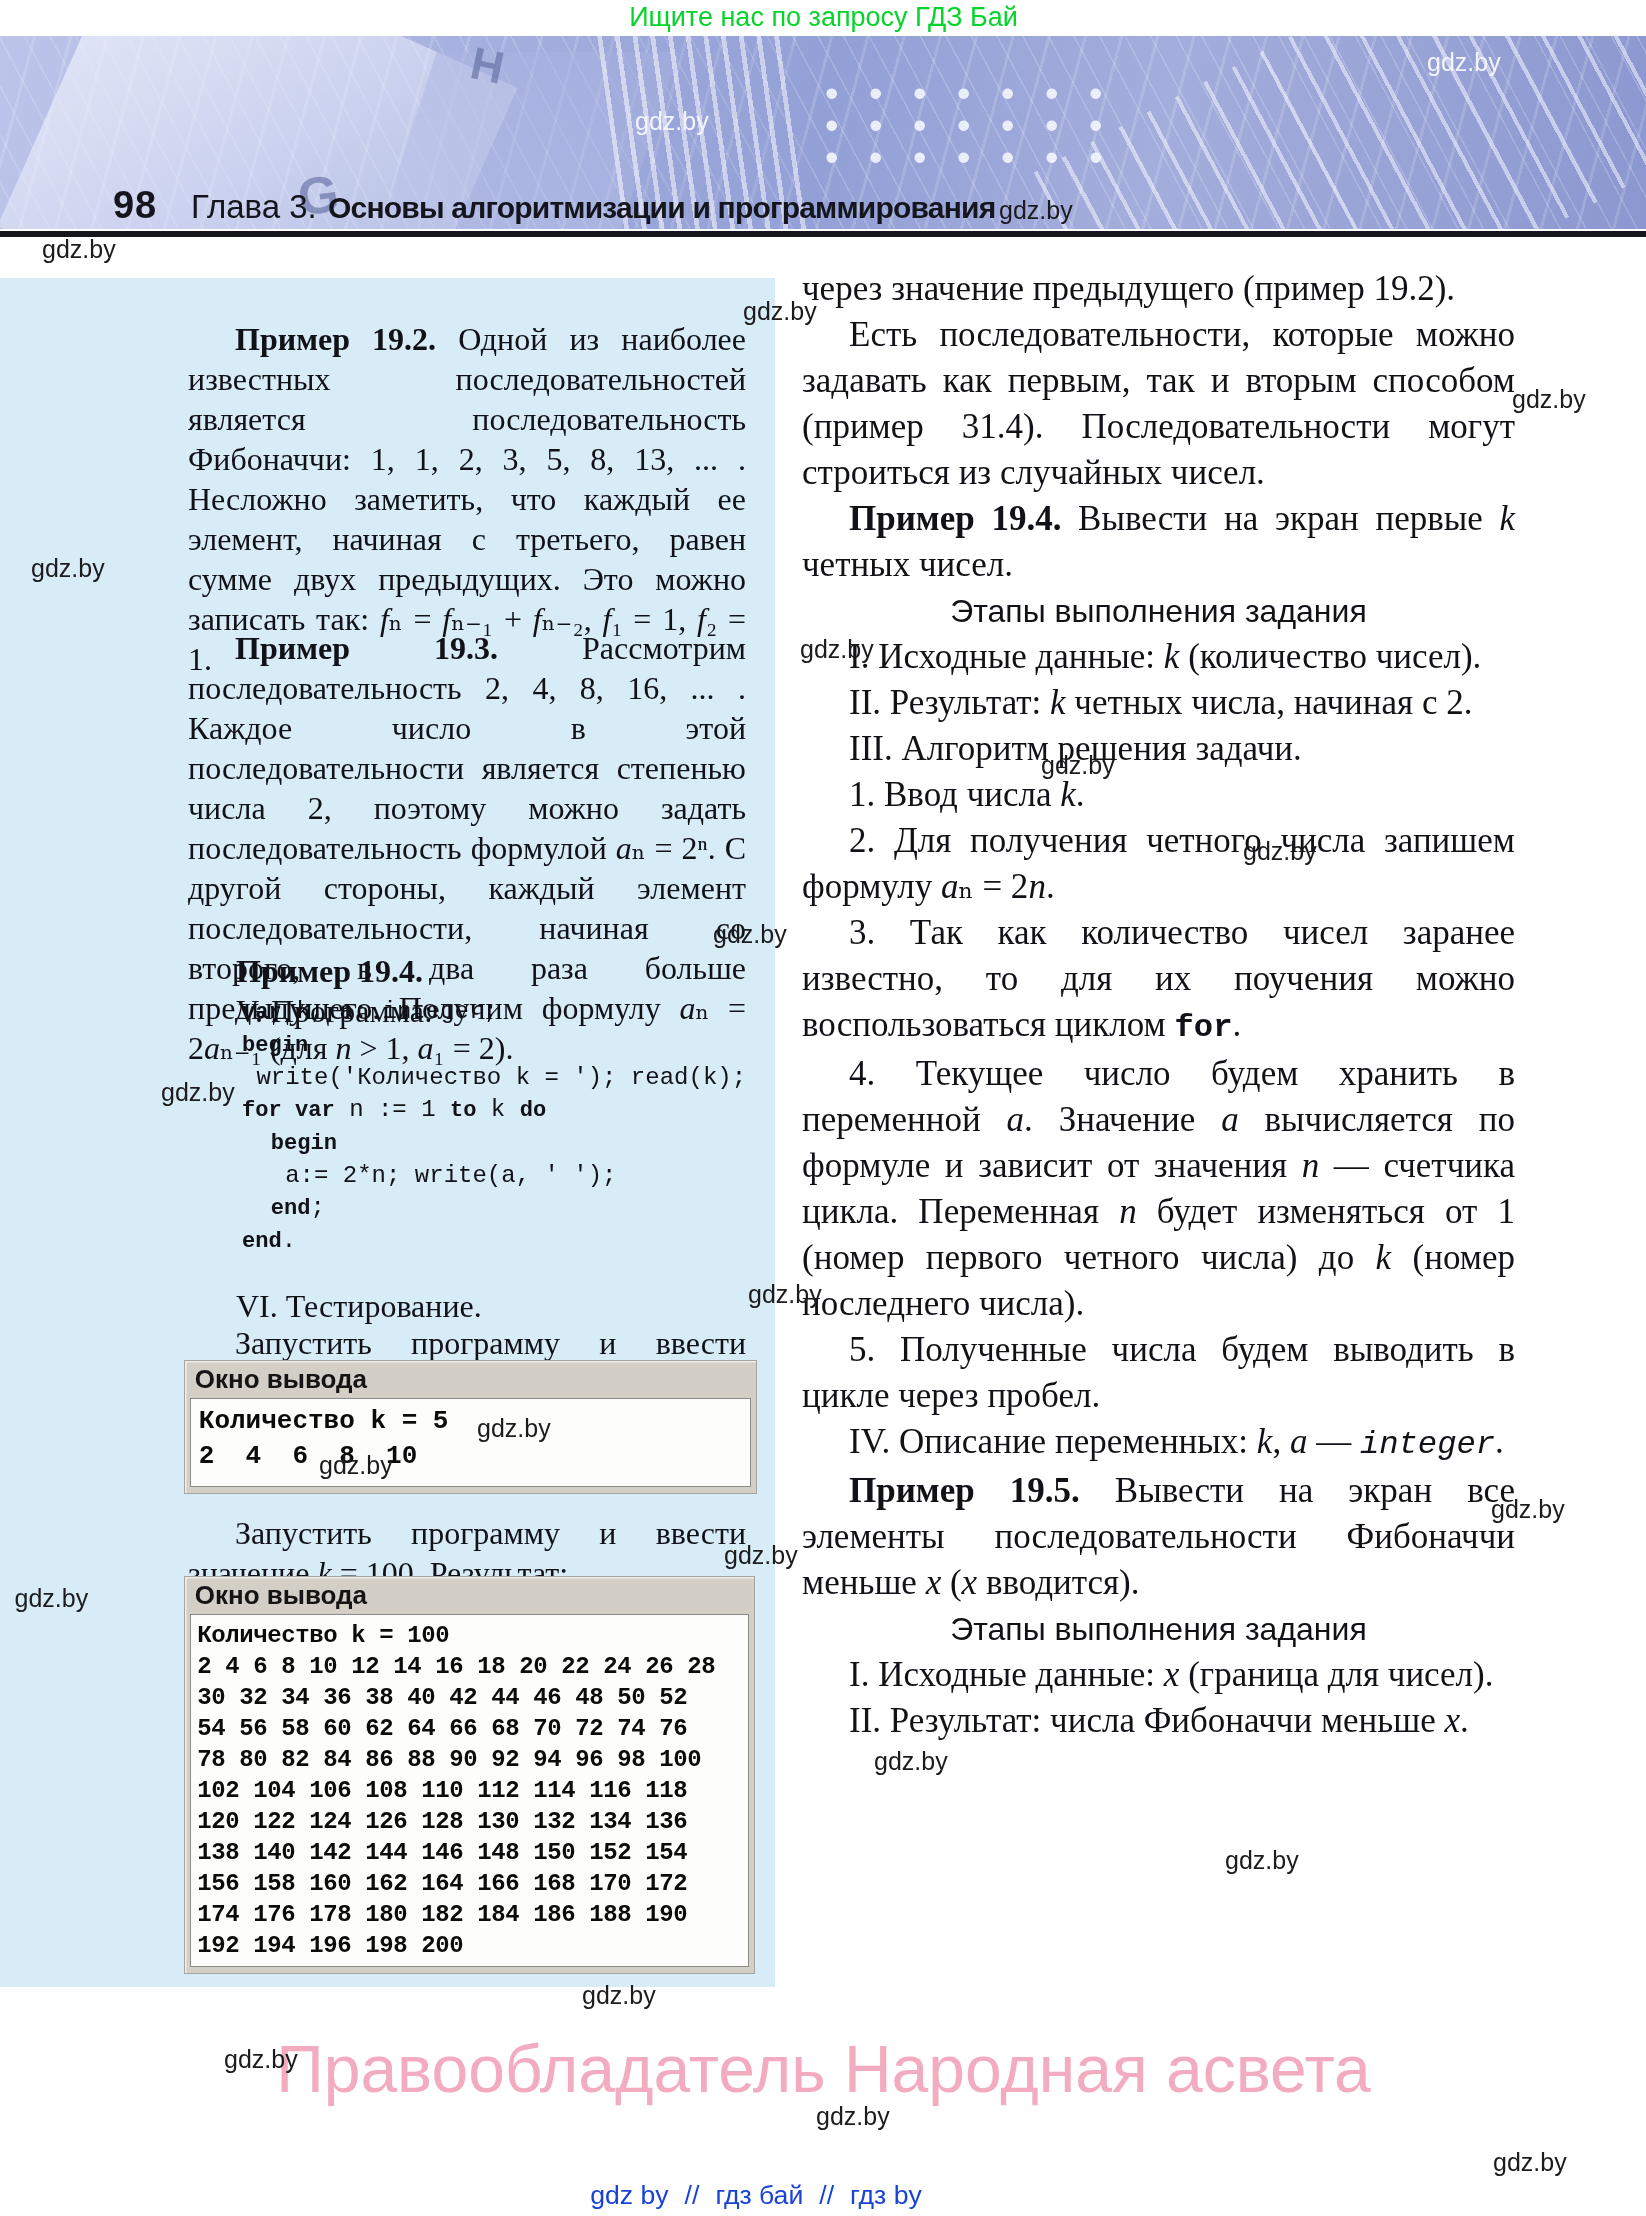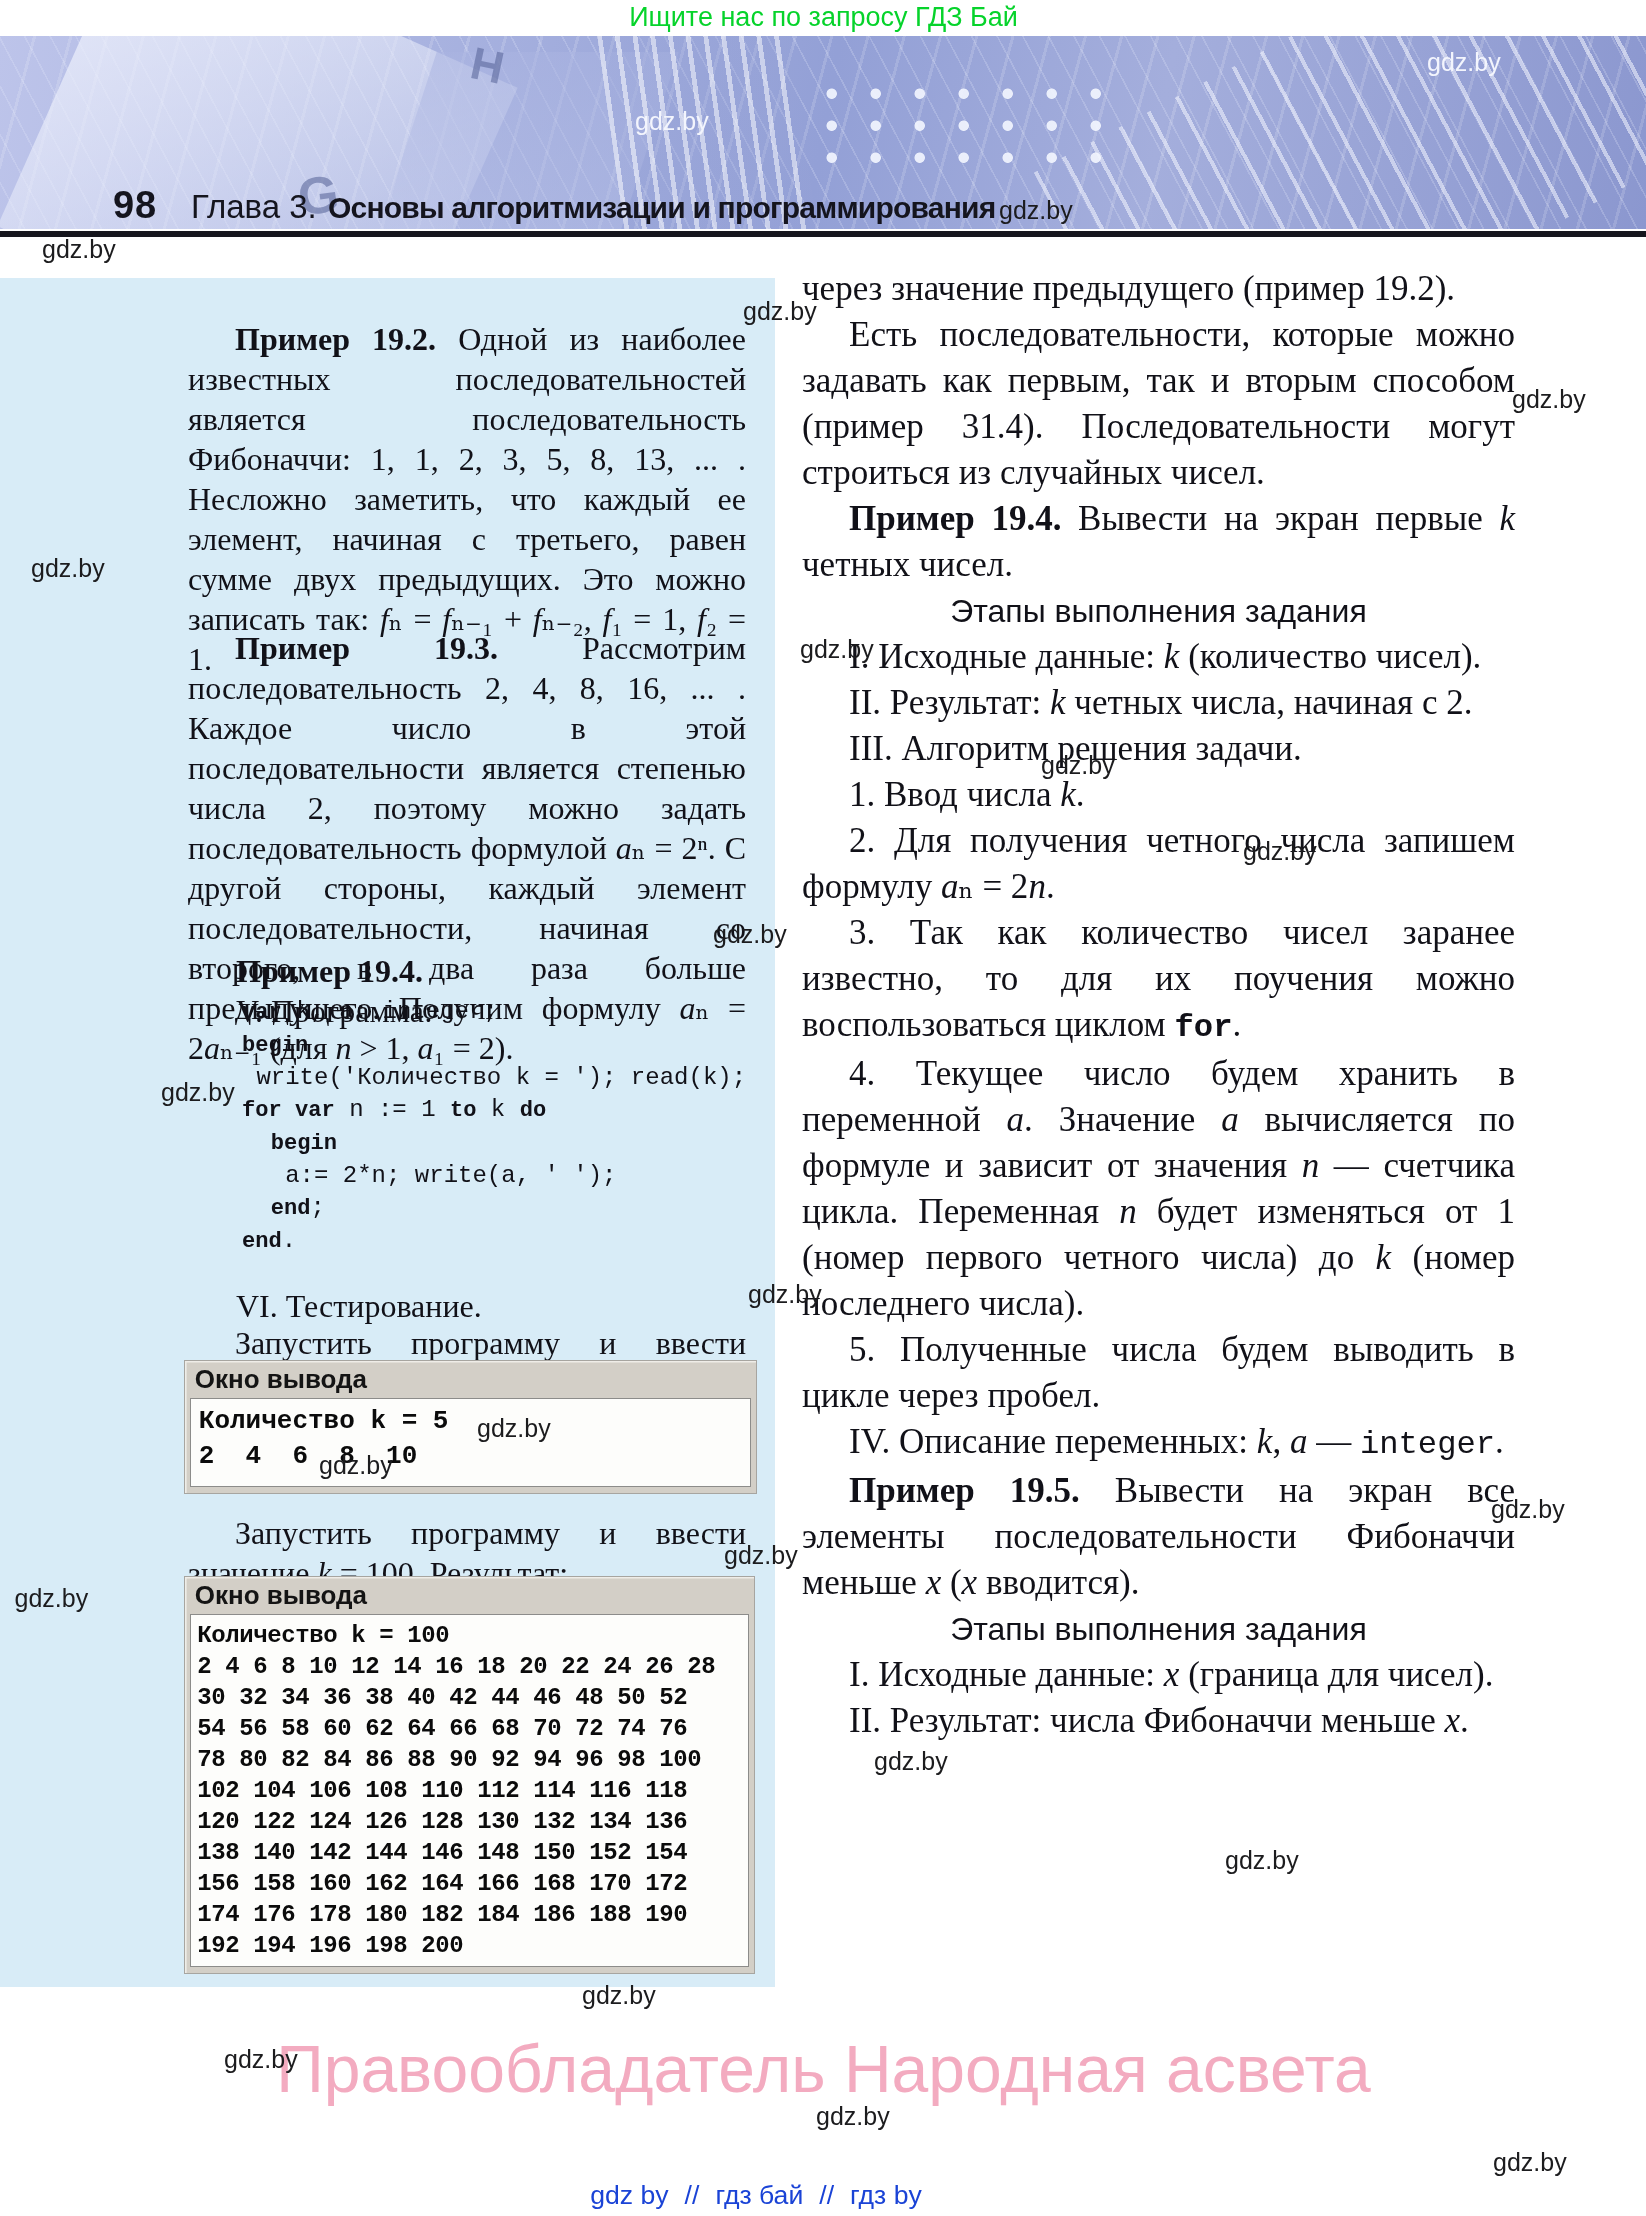--- a/index.html
+++ b/index.html
@@ -44,21 +44,21 @@
 
   
   #bluebox{position:absolute;left:0;top:278px;width:775px;height:1709px;background:#d8ecf7;}
 
   .block{position:absolute;text-align:justify;}
   .lp{left:188px;width:558px;font-size:32px;line-height:40px;}
   .ti{text-indent:47px;}
   .ind1{padding-left:48px;text-indent:0;text-align:left;}
   .r-b{font-weight:bold;}
   .r-i{font-style:italic;}
-  .r-m{font-family:"Liberation Mono","DejaVu Sans Mono",monospace;font-size:0.92em;}
+  .r-m{font-family:"Liberation Mono","DejaVu Sans Mono",monospace;font-size:0.92em;font-style:italic;}
   .r-mb{font-family:"Liberation Mono","DejaVu Sans Mono",monospace;font-weight:bold;font-size:0.92em;}
 
   #code{left:242px;width:516px;font-family:"Liberation Mono","DejaVu Sans Mono",monospace;
         font-size:24px;line-height:32px;white-space:pre;text-align:left;}
 
   
   .window{position:absolute;left:184px;background:#d3cfc7;border:1.6px solid #a7a5a0;
           box-shadow:inset 1.6px 1.6px 0 #efede8;}
   .wtitle{font-family:"Liberation Sans",sans-serif;font-weight:bold;font-size:26px;
           color:#141414;padding:3.2px 0 3.2px 9.7px;}

